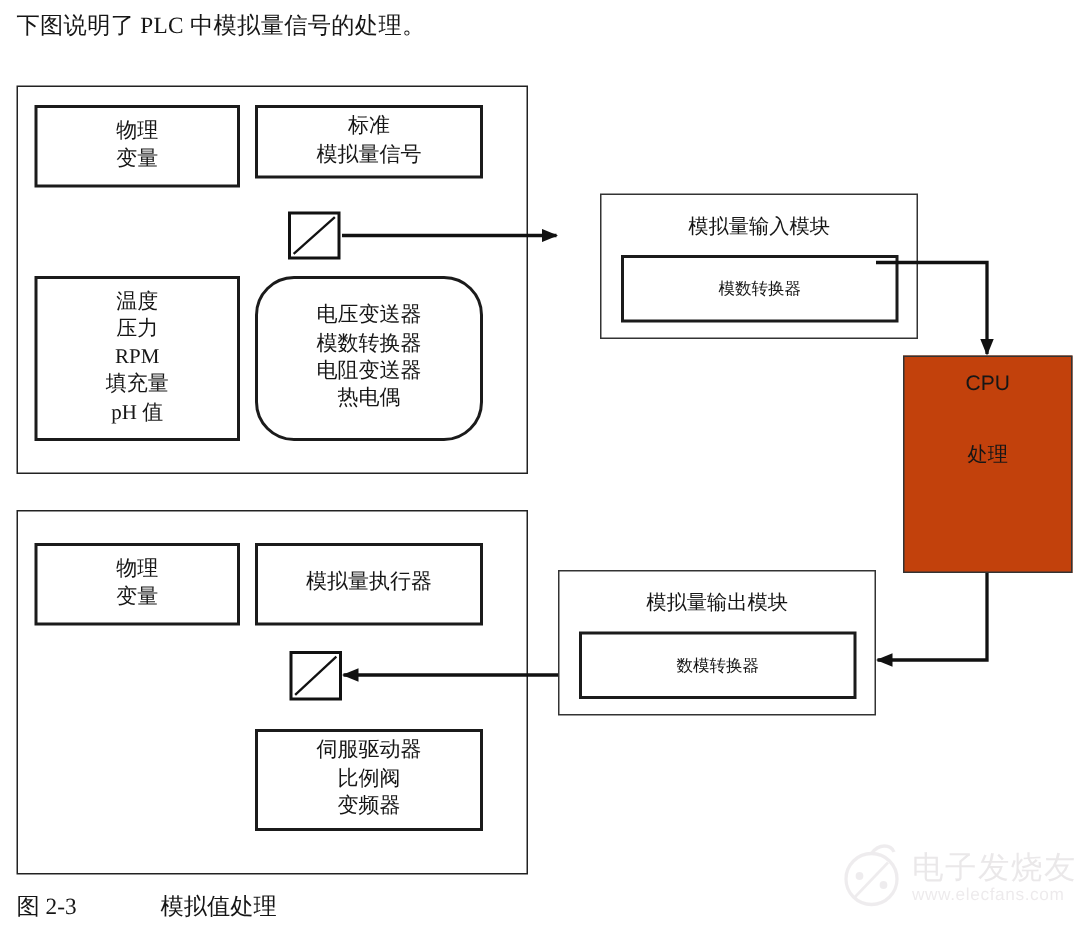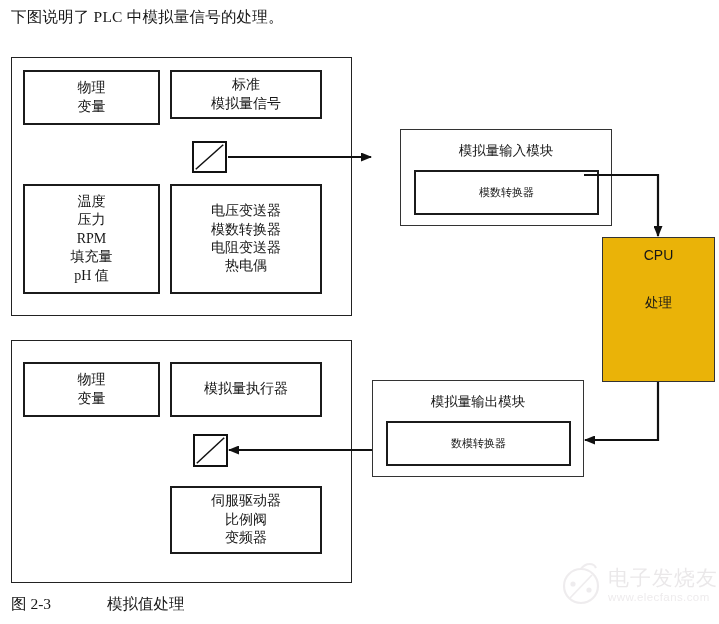--- a/index.html
+++ b/index.html
@@ -96,21 +96,21 @@
     border: 2.2px solid #111;
     background: #fff;
     box-sizing: border-box;
   }
   .transducer svg { display: block; width: 100%; height: 100%; }
 
   
   .cpu-box {
     position: absolute;
     border: 1.6px solid #333;
-    background: #eab308;
+    background: #c2410c;
     box-sizing: border-box;
   }
   .cpu-label {
     position: absolute;
     left: 0; right: 0;
     text-align: center;
     font-size: 14px;
     font-family: "Liberation Sans", sans-serif;
     color: #161616;
   }
@@ -201,21 +201,21 @@
   <div class="ibox" style="left:23px; top:184px; width:137px; height:110px;">
     <div>
       <div>温度</div>
       <div>压力</div>
       <div>RPM</div>
       <div>填充量</div>
       <div>pH 值</div>
     </div>
   </div>
 
-  <div class="ibox" style="left:170px; top:184px; width:152px; height:110px;">
+  <div class="ibox" style="left:170px; top:184px; width:152px; height:110px;border-radius:26px;">
     <div>
       <div>电压变送器</div>
       <div>模数转换器</div>
       <div>电阻变送器</div>
       <div>热电偶</div>
     </div>
   </div>
 
   <div class="panel" style="left:11px; top:340px; width:341px; height:243px;"></div>
 

